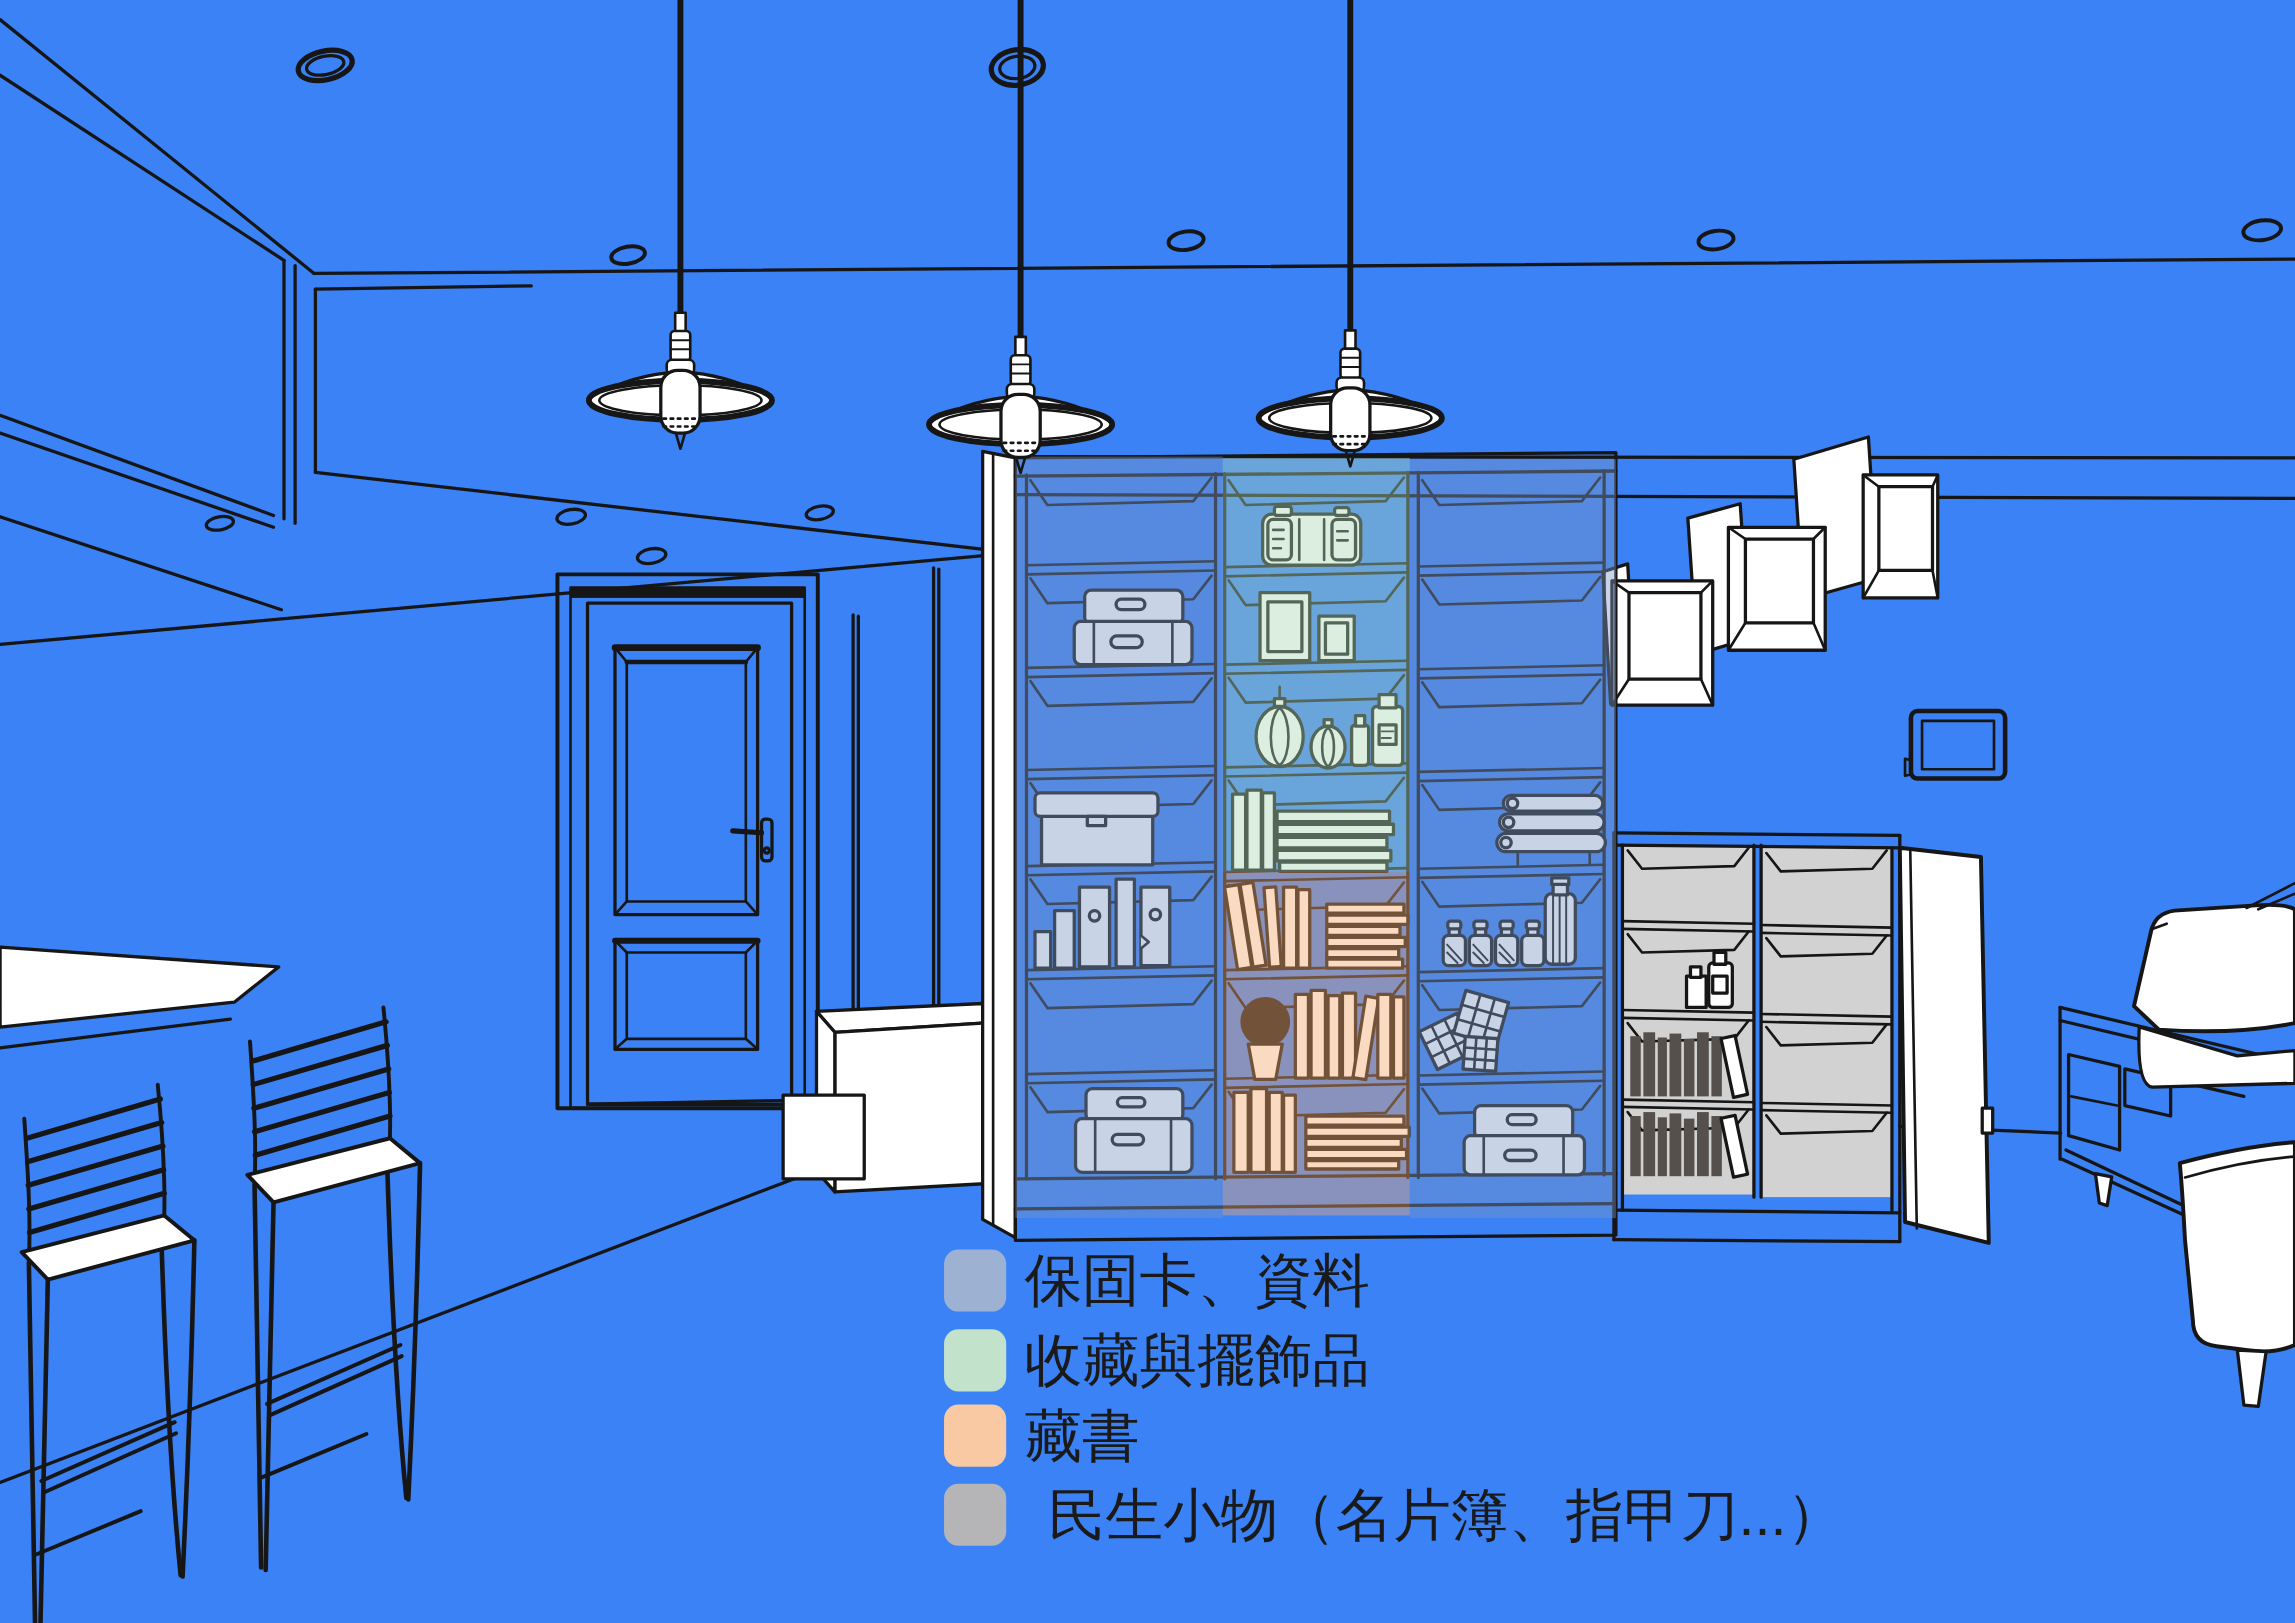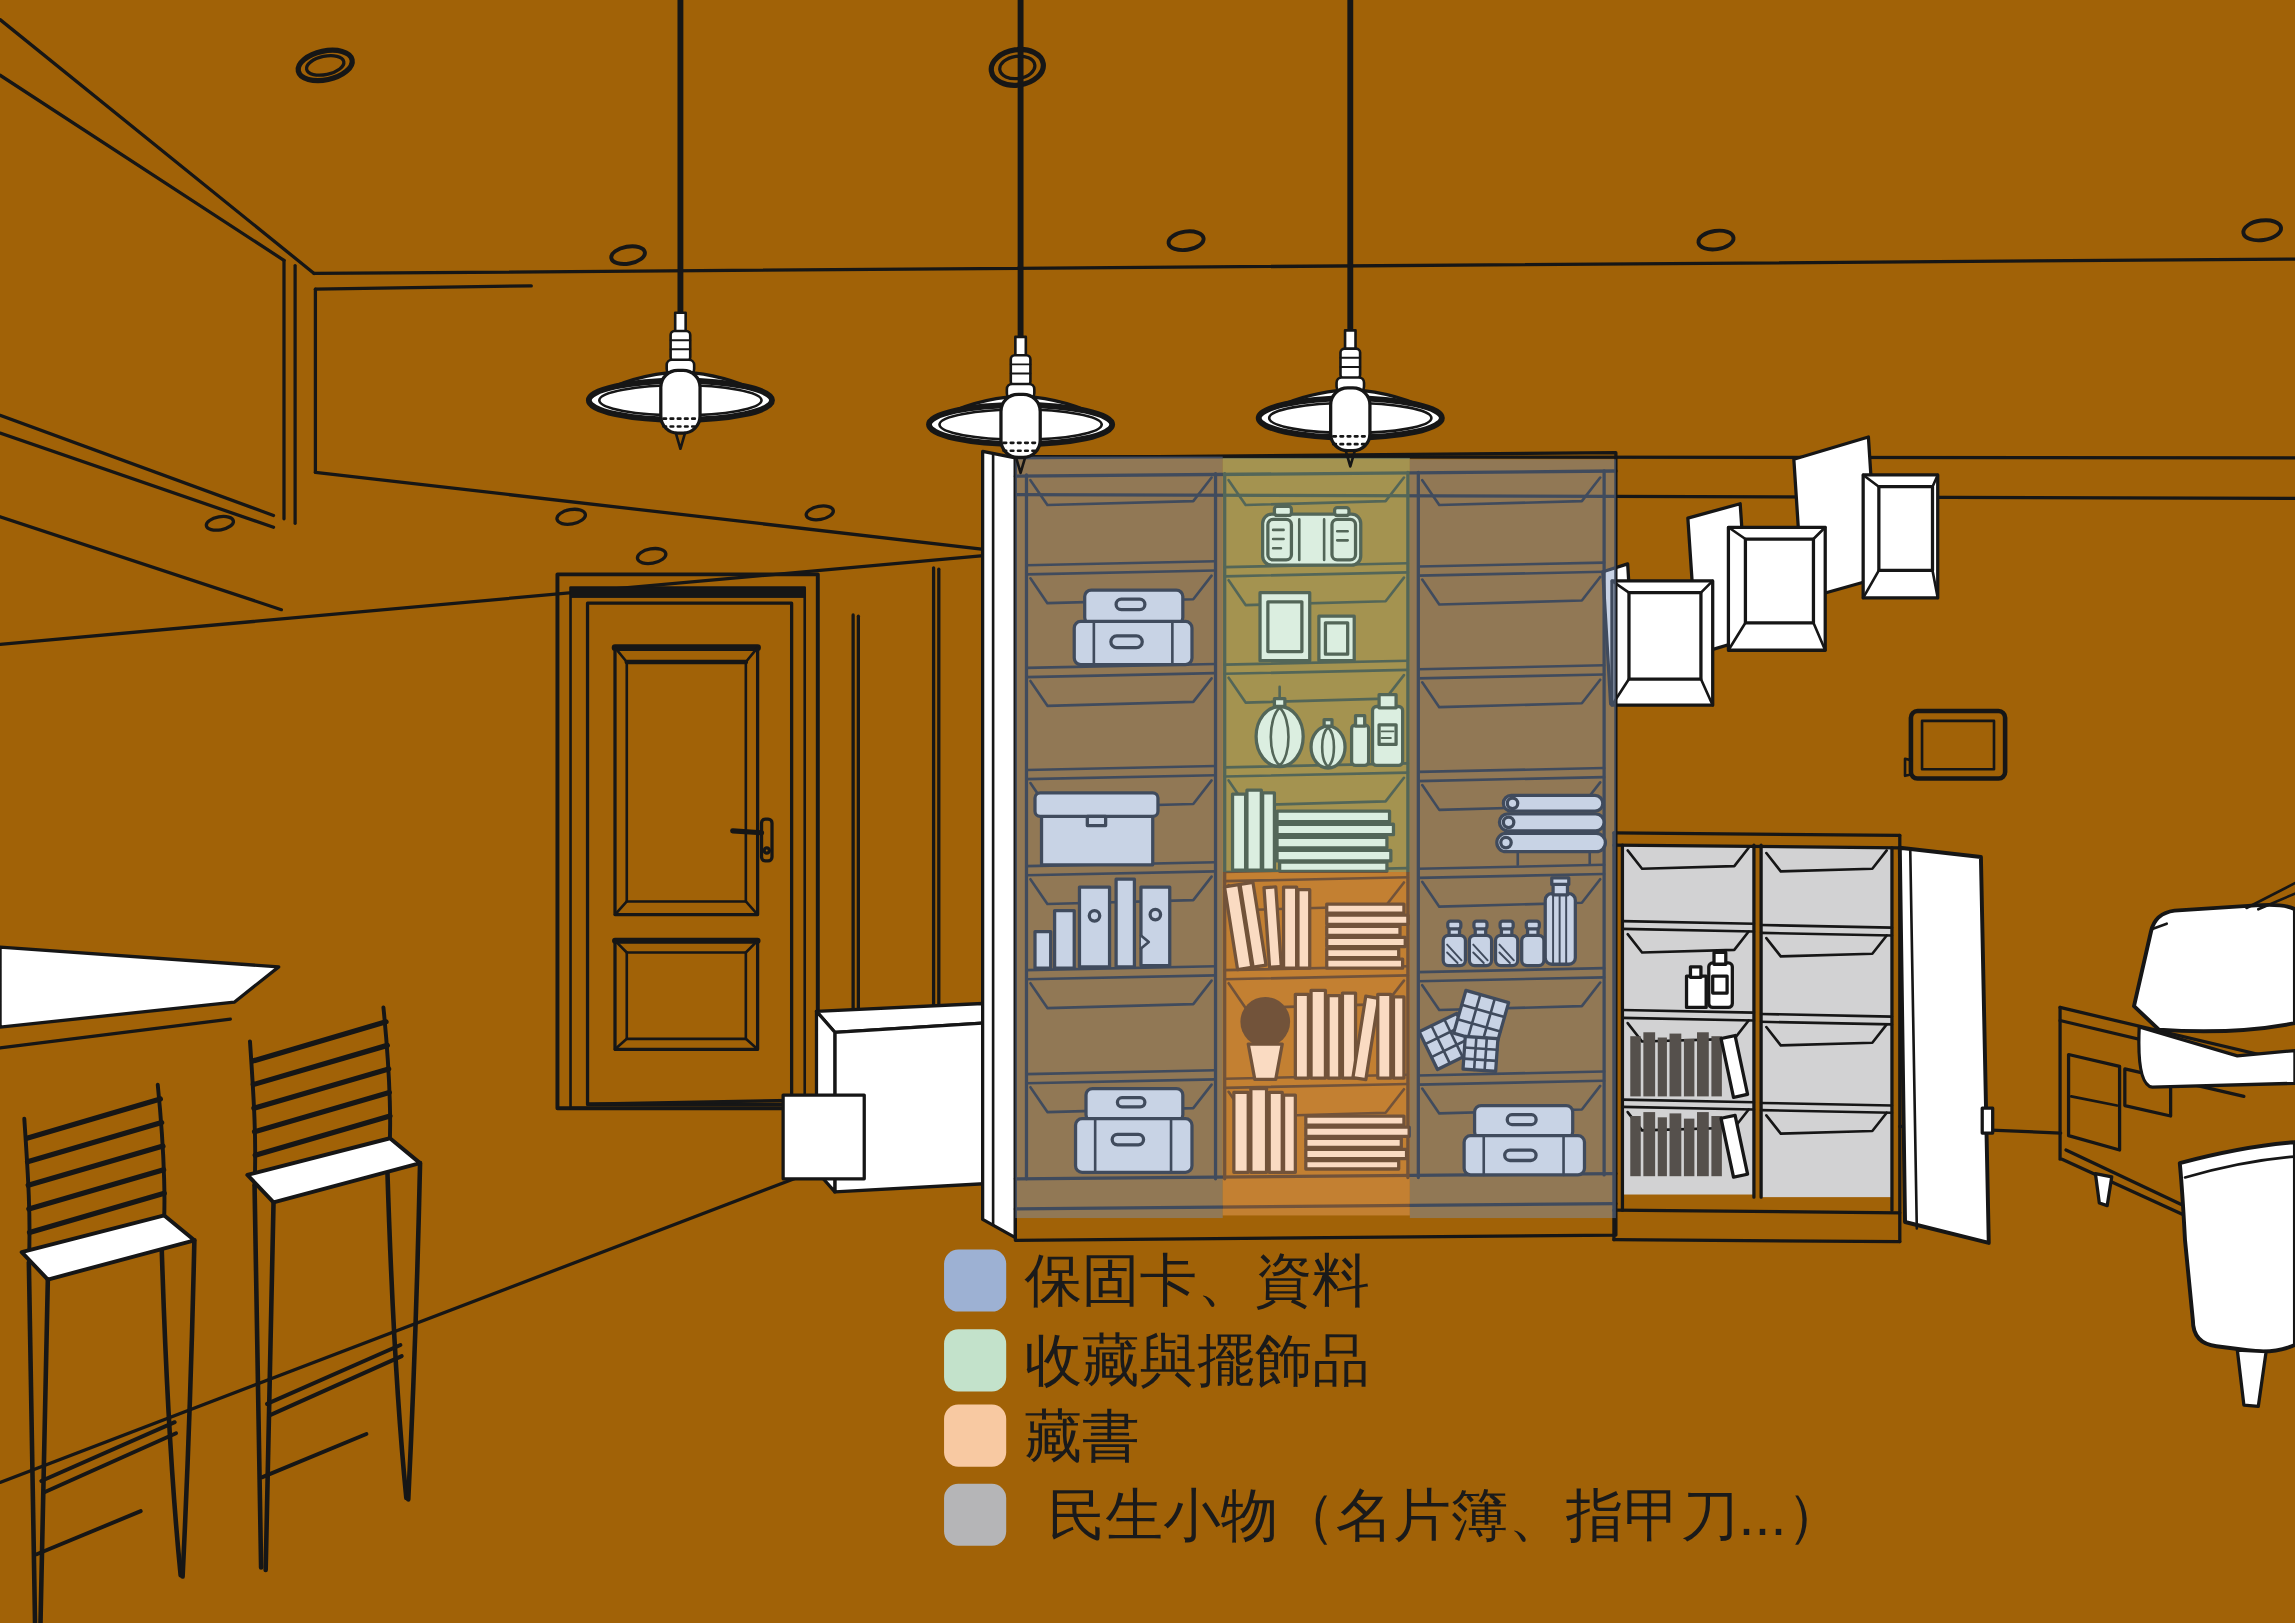--- a/index.html
+++ b/index.html
@@ -1,16 +1,16 @@
 <!DOCTYPE html>
 <html style="font-size:10.5px"><head>
 <meta charset="utf-8">
 <style>
   html,body{margin:0;padding:0;background:#ffffff;}
-  .canvas{position:relative;width:2295px;height:1623px;background:#a16207;overflow:hidden;
+  .canvas{position:relative;width:2295px;height:1623px;background:#3b82f6;overflow:hidden;
           font-family:"Liberation Sans",sans-serif;}
   svg{position:absolute;left:0;top:0;}
   .legend-label{font-family:"Liberation Sans",sans-serif;font-size:88px;fill:#1a1a1a;}
 </style>
 </head>
 <body>
 
 <div class="canvas">
 <svg width="2295" height="1623" viewBox="0 0 3508 2481">
 

